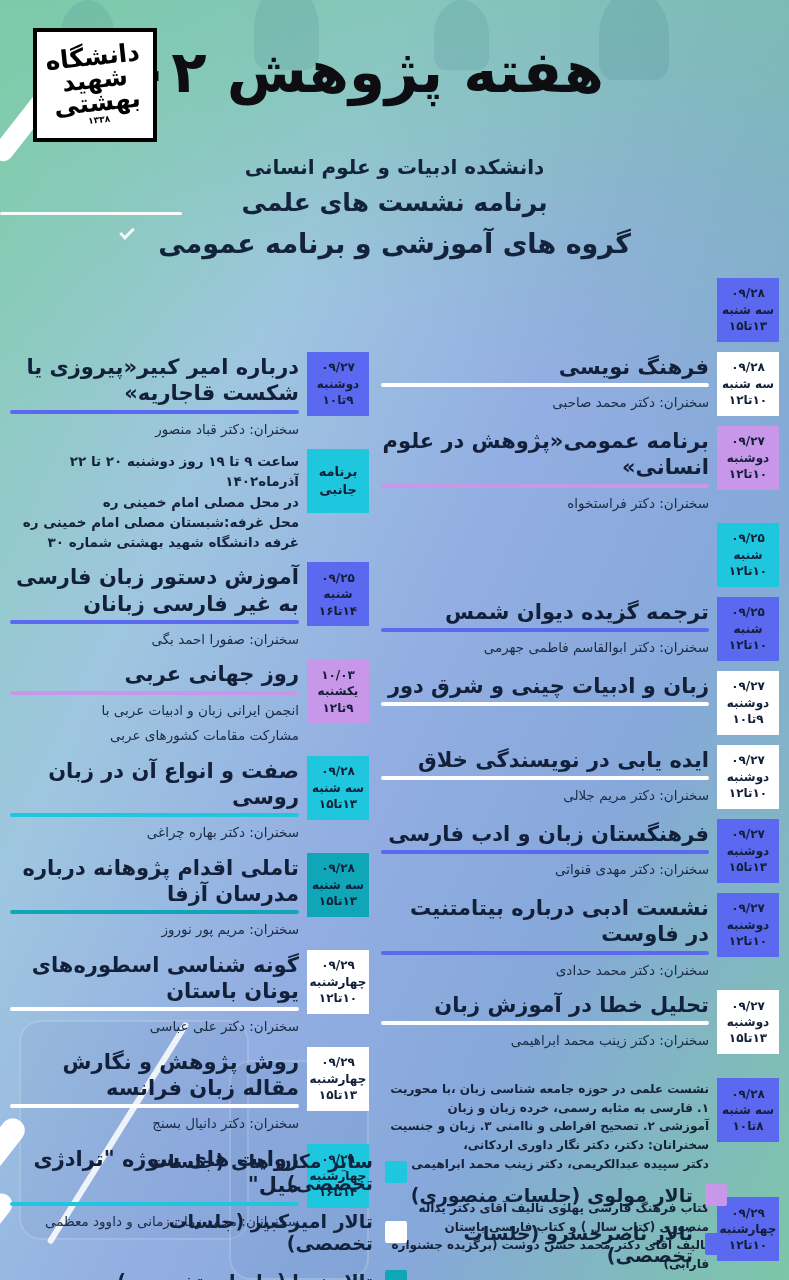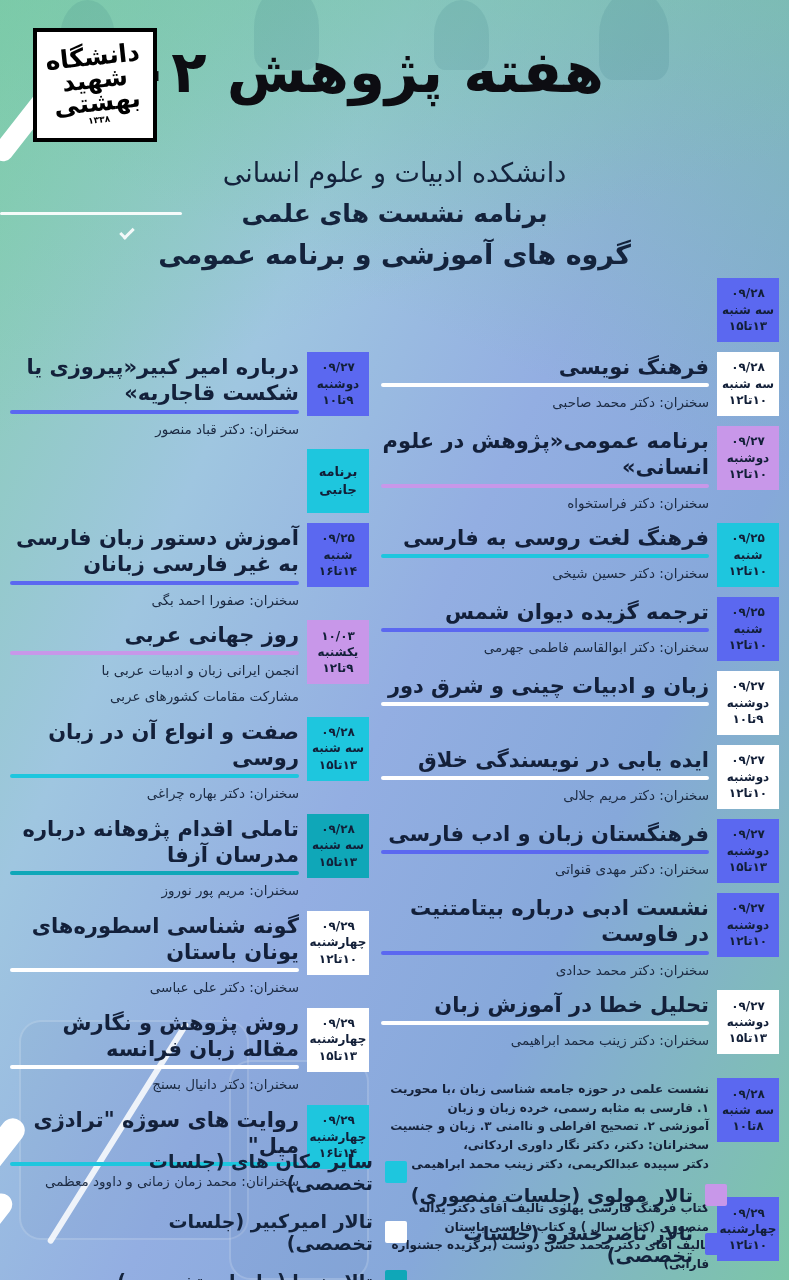--- a/index.html
+++ b/index.html
@@ -25,21 +25,21 @@
     background:#fff; border:4px solid #000; display:flex; align-items:center; justify-content:center;
     z-index:3;
   }
   .logo-inner { text-align:center; transform:rotate(-6deg); color:#000; font-weight:900; line-height:.92; font-size:25px; letter-spacing:-1px; }
   .logo-year { font-size:9px; font-weight:700; margin-top:2px; letter-spacing:1px; }
   .poster-title {
     position:absolute; top:38px; right:150px; left:30px; text-align:center;
     font-size:58px; font-weight:900; color:#0d0d12; letter-spacing:-1px; z-index:2;
   }
   .subtitle { position:absolute; top:152px; right:40px; left:40px; text-align:center; color:#14233c; z-index:2; }
-  .subtitle .s1 { font-size:27px; font-weight:400; line-height:1.55; }
+  .subtitle .s1 { font-size:20px; font-weight:700; line-height:1.55; }
   .subtitle .s2 { font-size:25px; font-weight:600; line-height:1.6; }
   .subtitle .s3 { font-size:27px; font-weight:700; line-height:1.55; }
   
   .sched { position:absolute; top:278px; right:10px; left:10px; display:flex; gap:12px; z-index:2; }
   .col { display:flex; flex-direction:column; }
   .col-right { width:398px; }
   .col-left  { width:359px; padding-top:74px; }
   .session { display:flex; gap:8px; margin-bottom:10px; min-height:64px; align-items:flex-start; }
   .badge {
     width:62px; min-height:64px; flex:0 0 62px; padding:5px 2px;
@@ -127,25 +127,20 @@
             <div class="srule" style="background: rgb(200, 151, 233);"></div>
             <div class="sspeaker">سخنران: دکتر فراستخواه</div>
           </div>
         </div>
         <div class="session">
           <div class="badge" style="background: rgb(30, 198, 222);">
             <div class="bdate">۰۹/۲۵</div>
             <div>شنبه</div>
             <div>۱۰تا۱۲</div>
           </div>
-          <div class="sbody">
-            <div class="stitle">فرهنگ لغت روسی به فارسی</div>
-            <div class="srule" style="background: rgb(30, 198, 222);"></div>
-            <div class="sspeaker">سخنران: دکتر حسین شیخی</div>
-          </div>
         </div>
         <div class="session">
           <div class="badge" style="background: rgb(91, 104, 240);">
             <div class="bdate">۰۹/۲۵</div>
             <div>شنبه</div>
             <div>۱۰تا۱۲</div>
           </div>
           <div class="sbody">
             <div class="stitle">ترجمه گزیده دیوان شمس</div>
             <div class="srule" style="background: rgb(91, 104, 240);"></div>
@@ -245,20 +240,26 @@
           <div class="sbody">
             <div class="stitle">درباره امیر کبیر«پیروزی یا شکست قاجاریه»</div>
             <div class="srule" style="background: rgb(91, 104, 240);"></div>
             <div class="sspeaker">سخنران: دکتر قباد منصور</div>
           </div>
         </div>
         <div class="session">
           <div class="badge" style="background: rgb(30, 198, 222); font-size: 13px;">
             <div>برنامه</div>
             <div>جانبی</div>
+          </div>
+          <div class="sbody">
+            <div class="pline">ساعت ۹ تا ۱۹ روز دوشنبه ۲۰ تا ۲۲ آذرماه۱۴۰۲</div>
+            <div class="pline">در محل مصلی امام خمینی ره</div>
+            <div class="pline">محل غرفه:شبستان مصلی امام خمینی ره</div>
+            <div class="pline">غرفه دانشگاه شهید بهشتی شماره ۳۰</div>
           </div>
         </div>
         <div class="session">
           <div class="badge" style="background: rgb(91, 104, 240);">
             <div class="bdate">۰۹/۲۵</div>
             <div>شنبه</div>
             <div>۱۴تا۱۶</div>
           </div>
           <div class="sbody">
             <div class="stitle">آموزش دستور زبان فارسی به غیر فارسی زبانان</div>

